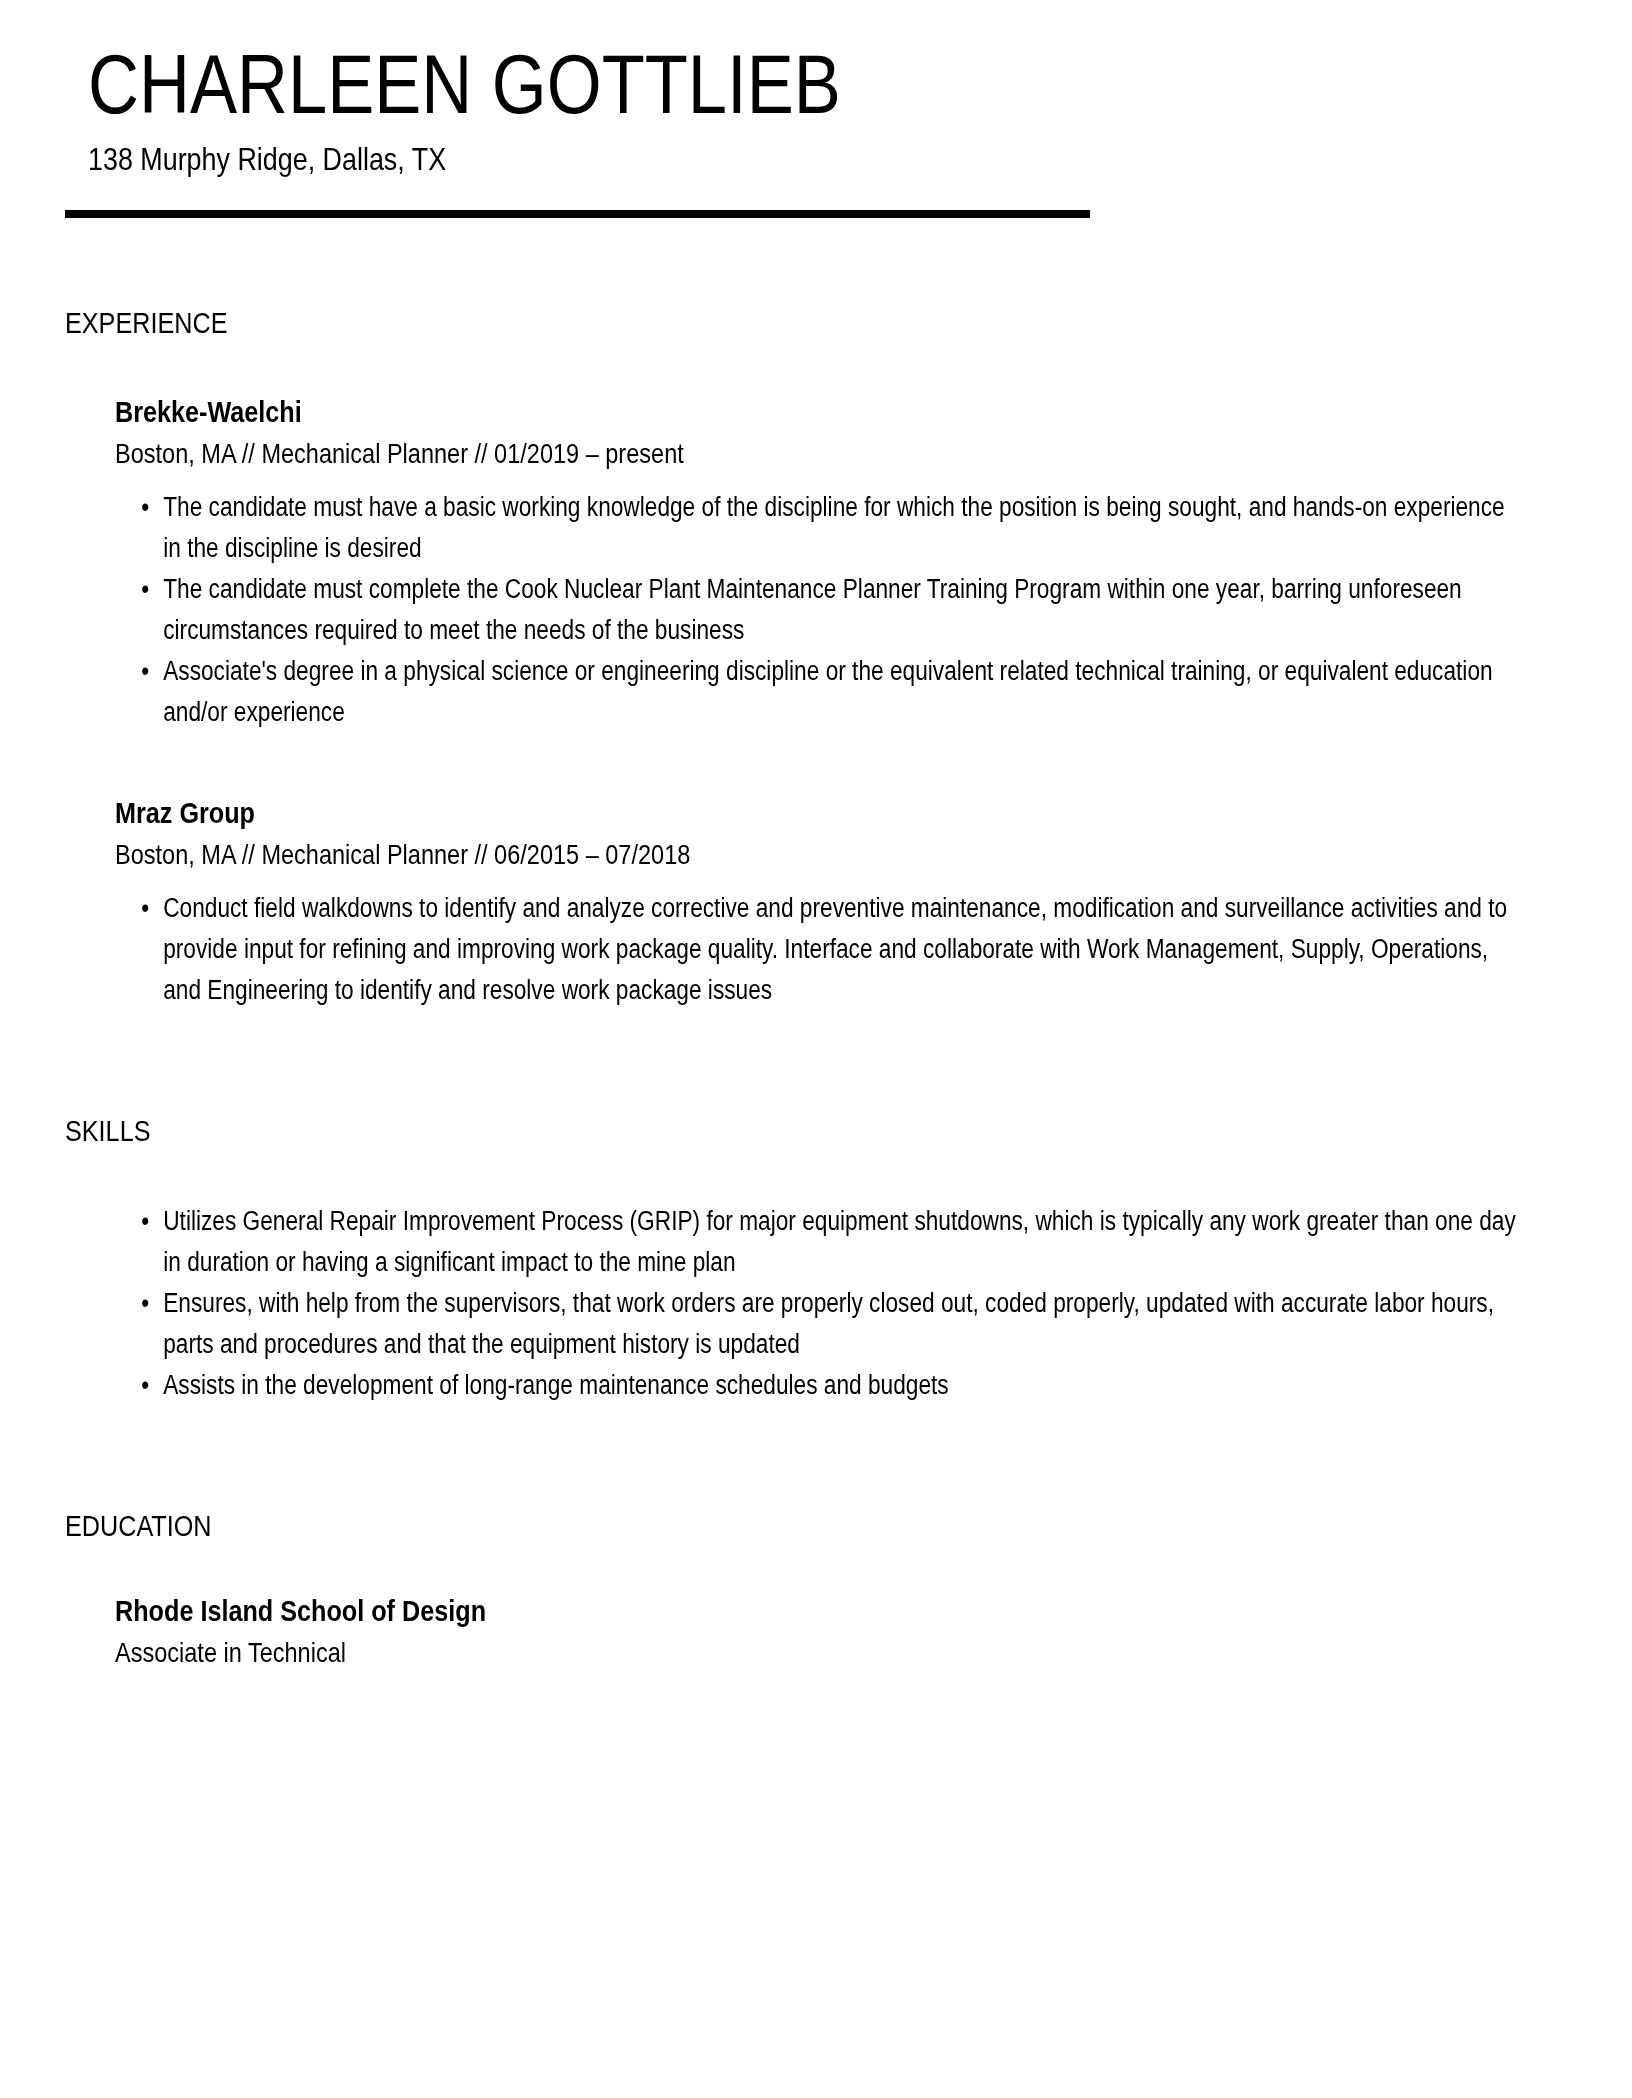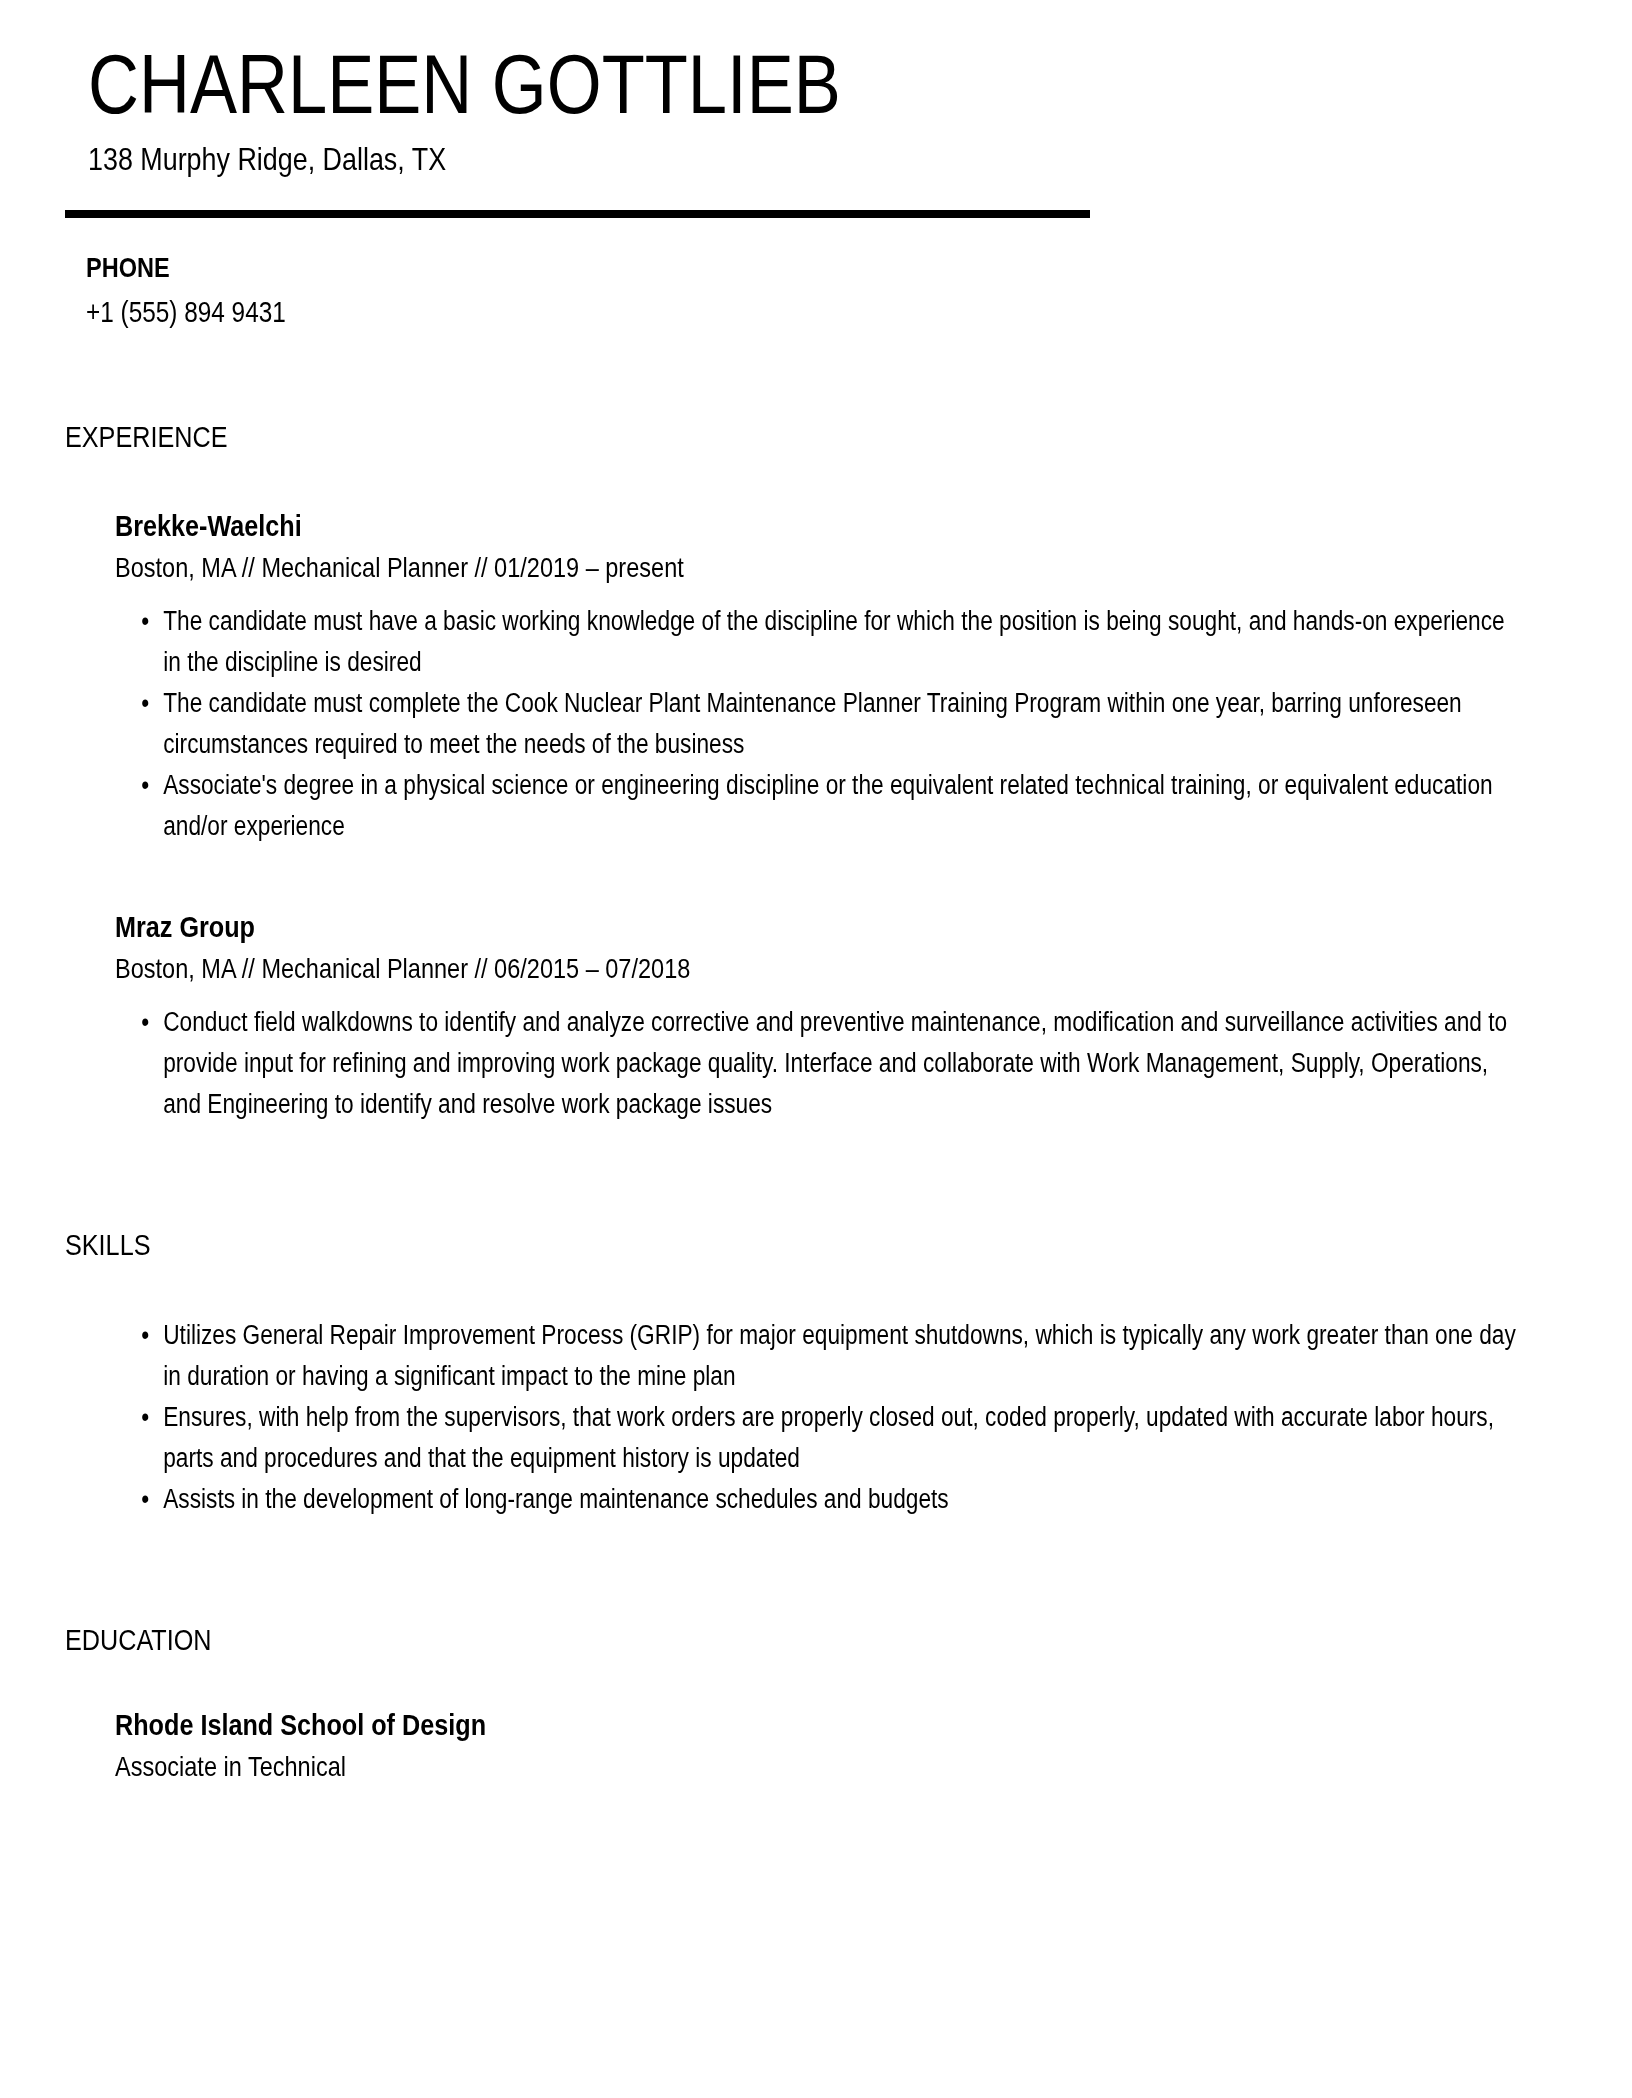--- a/index.html
+++ b/index.html
@@ -110,24 +110,20 @@
 
 <div class="page">
 
   <header>
     <h1 class="cx name">CHARLEEN GOTTLIEB</h1>
     <p class="cx addr">138 Murphy Ridge, Dallas, TX</p>
   </header>
 
   <div class="rule"></div>
 
-  <section>
-    <p class="cx phone-label">PHONE</p>
-    <p class="cx phone-value">+1 (555) 894 9431</p>
-  </section>
 
   <section>
     <h2 class="cx section-title st-experience">EXPERIENCE</h2>
 
     <div>
       <h3 class="cx company company-1">Brekke-Waelchi</h3>
       <p class="cx meta">Boston, MA // Mechanical Planner // 01/2019 – present</p>
       <ul class="cx bullets">
         <li>The candidate must have a basic working knowledge of the discipline for which the position is being sought, and hands-on experience in the discipline is desired</li>
         <li>The candidate must complete the Cook Nuclear Plant Maintenance Planner Training Program within one year, barring unforeseen circumstances required to meet the needs of the business</li>

